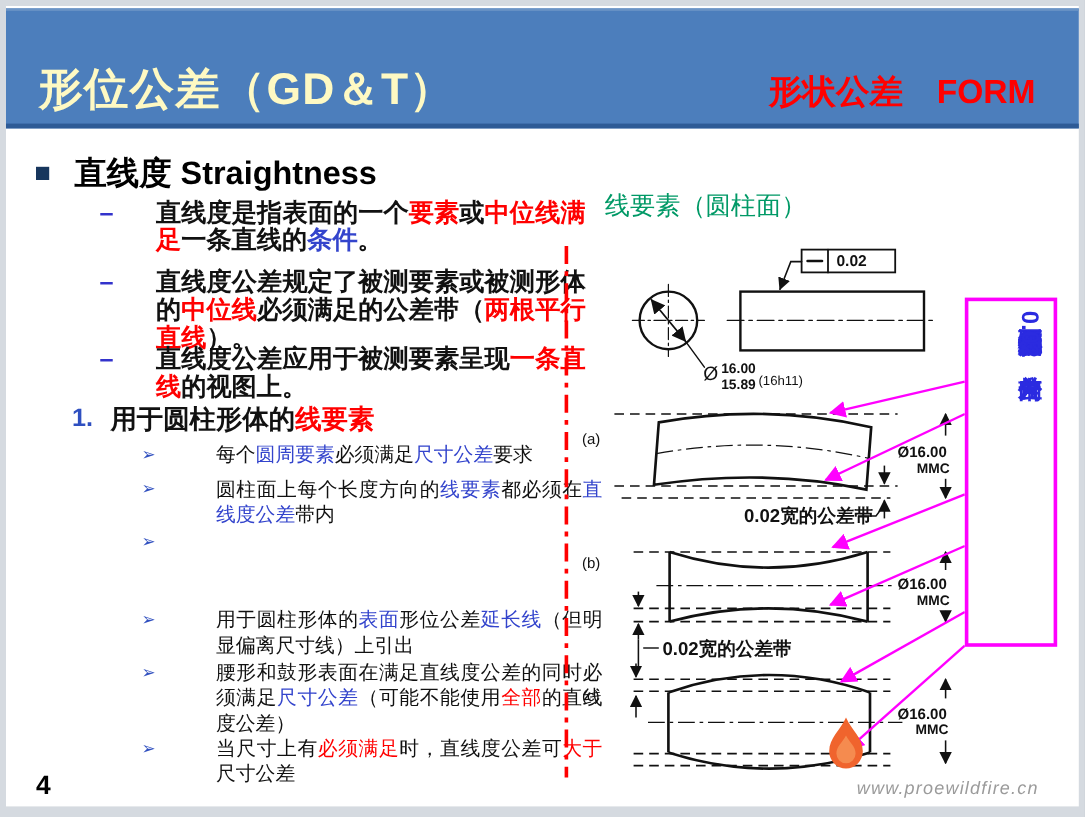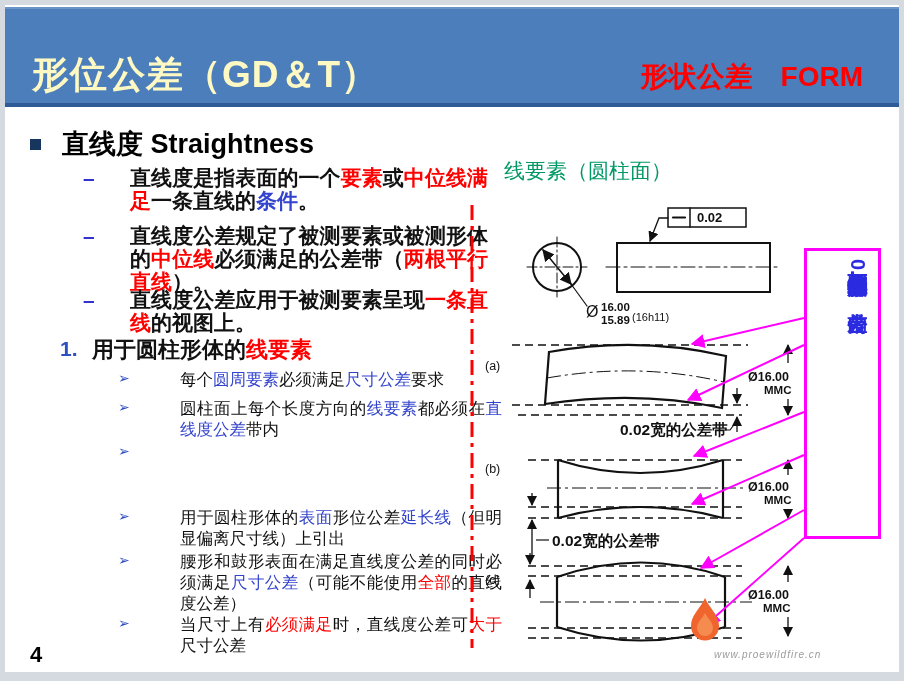--- a/index.html
+++ b/index.html
@@ -25,21 +25,21 @@
   .green-title{position:absolute;left:504px;top:157px;font-size:21px;font-weight:normal;color:#009966;}
   .notebox{position:absolute;left:804px;top:248px;width:77px;height:291px;border:3px solid #FF00FF;
            box-sizing:border-box;background:#fff;}
   .notebox-inner{writing-mode:vertical-rl;height:100%;width:100%;box-sizing:border-box;
            padding:8px 3px;font-size:20px;font-weight:bold;color:#2B2BE0;line-height:34px;}
   .pagenum{position:absolute;left:30px;top:642px;font-size:22px;font-weight:bold;color:#000;}
   .logo{position:absolute;left:702px;top:597px;display:flex;align-items:center;}
   .logo-cn1{font-size:42px;font-weight:bold;color:#F0642D;letter-spacing:2px;}
   .logo-cn2{font-size:42px;font-weight:bold;color:#3B3B3B;letter-spacing:2px;}
   .logo-flame{margin:0 -4px 8px -12px;}
-  .logo-url{position:absolute;left:714px;top:649px;font-size:10px;font-style:italic;color:#9B9B9B;letter-spacing:1px;}
+  .logo-url{position:absolute;left:714px;top:649px;font-size:15px;font-style:italic;color:#9B9B9B;letter-spacing:1px;}
   svg.diagram{position:absolute;left:460px;top:190px;}
   svg.diagram text{font-family:"Liberation Sans","DejaVu Sans",sans-serif;fill:#111;}
 </style>
 </head>
 <body>
 
 <div class="page">
   <div class="slide"></div>
 
   <div class="header">

